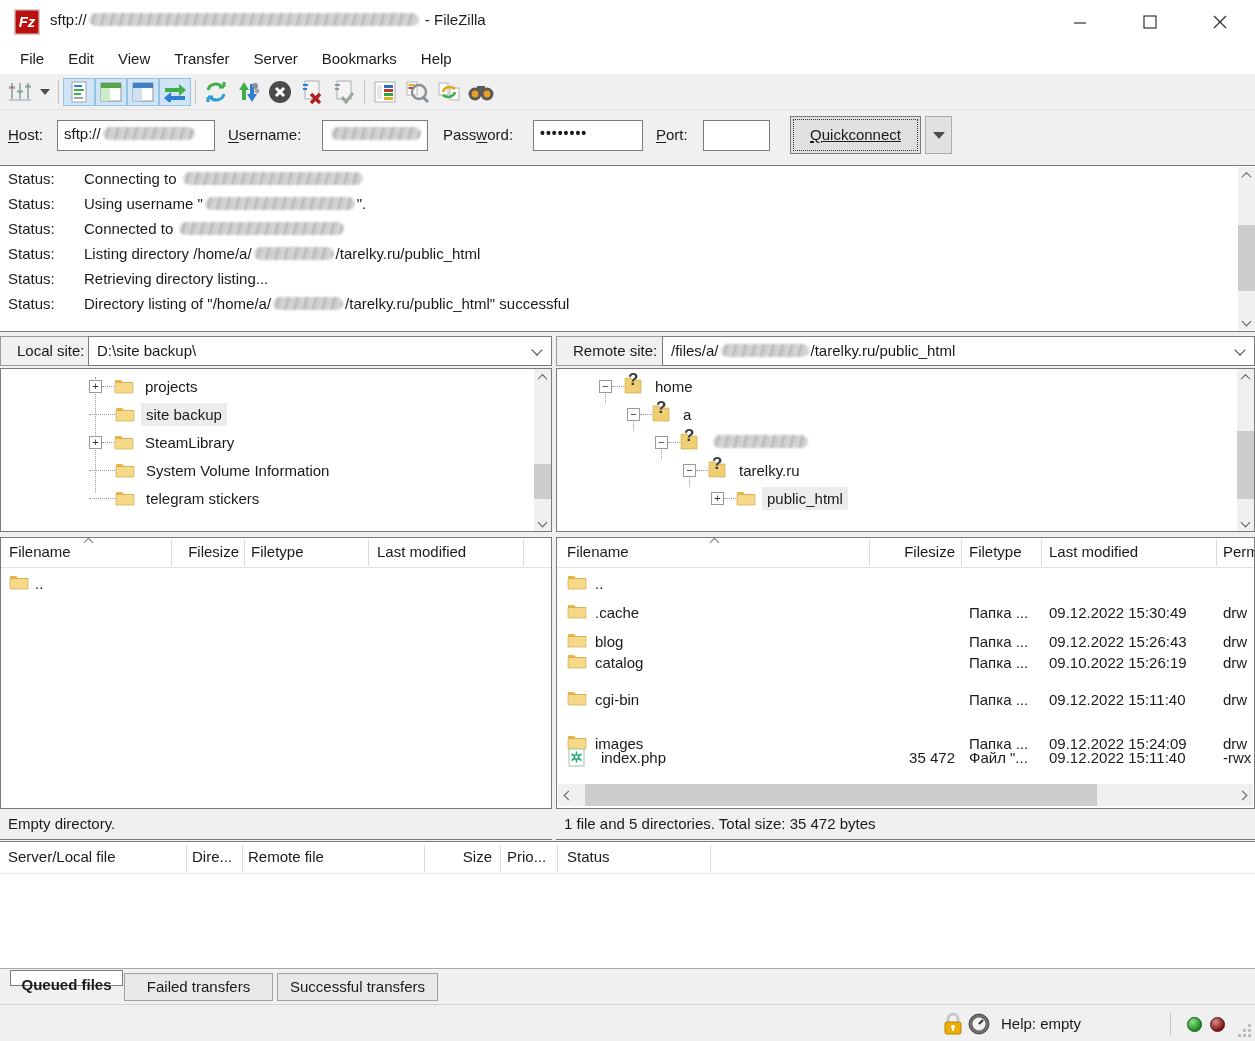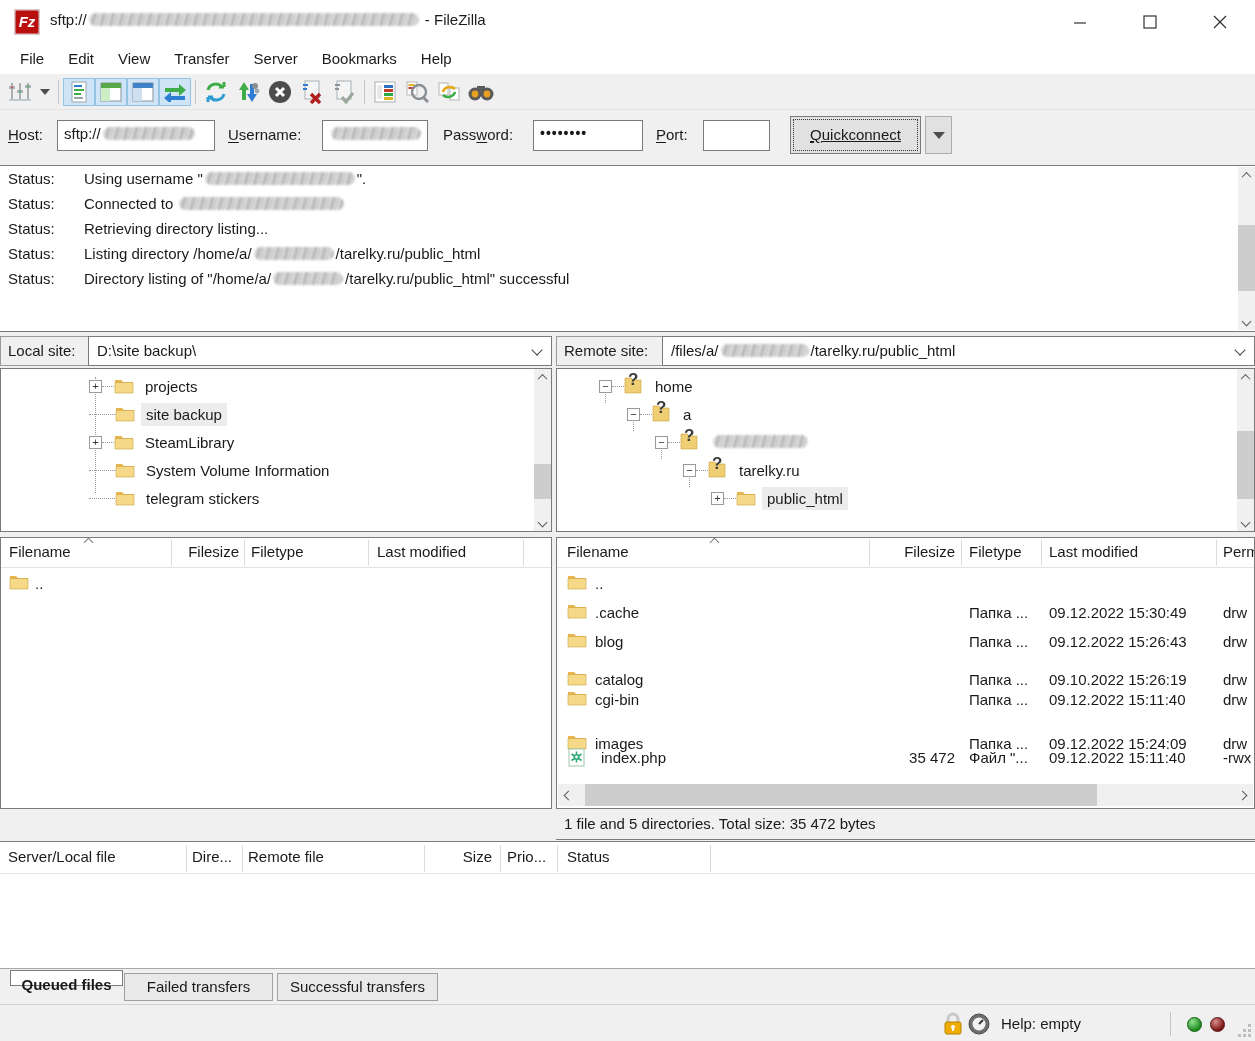--- a/index.html
+++ b/index.html
@@ -51,21 +51,21 @@
   .sb-arrow { position:absolute; left:0; width:17px; height:17px; display:flex; align-items:center; justify-content:center; }
   .chev { display:inline-block; width:7px; height:7px; border-right:1.6px solid #5a5a5a; border-bottom:1.6px solid #5a5a5a; }
   .chev.up { transform:rotate(-135deg) translate(-1px,-1px); }
   .chev.down { transform:rotate(45deg); }
   .chev.left { transform:rotate(135deg); }
   .chev.right { transform:rotate(-45deg); }
   .combo-chev { display:inline-block; width:8px; height:8px; border-right:1.5px solid #444; border-bottom:1.5px solid #444; transform:rotate(45deg); }
 
   
   .pane-area { position:absolute; left:0; top:332px; width:1255px; height:509px; background:#f0f0f0; }
-  .pathrow-label { position:absolute; top:4px; height:30px; background:#f0f0f0; border:1px solid #999; padding:5px 0 0 7px; }
+  .pathrow-label { position:absolute; top:4px; height:30px; background:#f0f0f0; border:1px solid #999; padding:5px 0 0 16px; }
   .pathrow-combo { position:absolute; top:4px; height:30px; background:#fff; border:1px solid #7a7a7a; padding:5px 24px 0 8px; white-space:nowrap; overflow:hidden; }
   .treebox { position:absolute; top:36px; height:164px; background:#fff; border:1px solid #7a7a7a; overflow:hidden; }
   .tree-row { position:absolute; height:28px; display:flex; align-items:center; }
   .expander { width:13px; height:13px; border:1px solid #9a9a9a; background:#fff; font-size:11px; line-height:10px; text-align:center; color:#333; flex:none; }
   .hstub { width:12px; border-top:1px dotted #9a9a9a; flex:none; }
   .vdot { position:absolute; border-left:1px dotted #9a9a9a; }
   .tree-label { margin-left:6px; padding:3px 5px; white-space:nowrap; }
   .tree-label.selected { background:#ececec; }
   .qmark { position:absolute; left:4px; top:-6px; font-weight:bold; font-size:17px; color:#3c3c3c; }
 
@@ -276,24 +276,25 @@
   <div class="qc-input" style="left:533px;width:110px;font-weight:bold;letter-spacing:1px;font-size:14px">••••••••</div>
   <div class="qc-label" style="left:656px"><u>P</u><span>ort:</span></div>
   <div class="qc-input" style="left:703px;width:67px"></div>
   <div class="qc-btn" style="left:790px;width:131px"><u>Q</u><span>uickconnect</span></div>
   <div class="qc-drop" style="left:925px">
       <div class="tri-down"></div>
     </div>
 </div>
 
 <div class="log">
+  <div class="log-row"><span class="log-label">Status:</span><span>Connecting to </span><span class="scrib" style="width:180px"></span></div>
   <div class="log-row"><span class="log-label">Status:</span><span>Using username "</span><span class="scrib" style="width:150px"></span><span>".</span></div>
   <div class="log-row"><span class="log-label">Status:</span><span>Connected to </span><span class="scrib" style="width:165px"></span></div>
+  <div class="log-row"><span class="log-label">Status:</span><span>Listing directory /home/a/</span><span class="scrib" style="width:80px"></span><span>/tarelky.ru/public_html</span></div>
   <div class="log-row"><span class="log-label">Status:</span><span>Retrieving directory listing...</span></div>
-  <div class="log-row"><span class="log-label">Status:</span><span>Listing directory /home/a/</span><span class="scrib" style="width:80px"></span><span>/tarelky.ru/public_html</span></div>
   <div class="log-row"><span class="log-label">Status:</span><span>Directory listing of "/home/a/</span><span class="scrib" style="width:70px"></span><span>/tarelky.ru/public_html" successful</span></div>
   <div class="vscroll" style="right:0;top:1px;height:163px">
     <div class="sb-arrow" style="top:0">
         <span class="chev up"></span>
       </div>
     <div class="vthumb" style="top:58px;height:66px"></div>
     <div class="sb-arrow" style="bottom:0">
         <span class="chev down"></span>
       </div>
   </div>
@@ -373,20 +374,21 @@
           <div class="fl-div" style="left:522px"></div>
       </div>
       <div class="file-row" style="top:32px">
         <svg class="fo-ic" style="left:8px" width="20" height="16" viewBox="0 0 20 16">
             <path d="M1 2 h6 l2 2 h10 v11 h-18 z" fill="#e9b44c"></path>
             <path d="M1 4.5 h18 v10.5 h-18 z" fill="#f6d988" stroke="#caa23c" stroke-width="0.6"></path>
           </svg>
         <span class="cell" style="left:34px">..</span>
       </div>
     </div>
+    <div class="pane-status" style="left:0;width:552px">Empty directory.</div>
   </div>
 
   <div class="abs" style="left:556px;top:0;width:699px;height:509px">
     <div class="pathrow-label" style="left:0;width:107px">Remote site:</div>
     <div class="pathrow-combo" style="left:106px;width:593px"><span>/files/a/</span><span class="scrib" style="width:88px"></span><span>/tarelky.ru/public_html</span><span class="combo-chev" style="position:absolute;right:10px;top:9px"></span></div>
 
     <div class="treebox" style="left:0;width:699px">
       <div class="vdot" style="left:48px;top:16px;height:18px"></div>
       <div class="vdot" style="left:76px;top:44px;height:18px"></div>
       <div class="vdot" style="left:104px;top:72px;height:18px"></div>
@@ -477,21 +479,21 @@
       <div class="file-row" style="top:90px">
         <svg class="fo-ic" style="left:10px" width="20" height="16" viewBox="0 0 20 16">
             <path d="M1 2 h6 l2 2 h10 v11 h-18 z" fill="#e9b44c"></path>
             <path d="M1 4.5 h18 v10.5 h-18 z" fill="#f6d988" stroke="#caa23c" stroke-width="0.6"></path>
           </svg>
         <span class="cell" style="left:38px">blog</span>
         <span class="cell" style="left:412px;width:72px">Папка ...</span>
         <span class="cell" style="left:492px">09.12.2022 15:26:43</span>
         <span class="cell" style="left:666px;width:33px">drw</span>
       </div>
-      <div class="file-row" style="top:128px">
+      <div class="file-row" style="top:111px">
         <svg class="fo-ic" style="left:10px" width="20" height="16" viewBox="0 0 20 16">
             <path d="M1 2 h6 l2 2 h10 v11 h-18 z" fill="#e9b44c"></path>
             <path d="M1 4.5 h18 v10.5 h-18 z" fill="#f6d988" stroke="#caa23c" stroke-width="0.6"></path>
           </svg>
         <span class="cell" style="left:38px">catalog</span>
         <span class="cell" style="left:412px;width:72px">Папка ...</span>
         <span class="cell" style="left:492px">09.10.2022 15:26:19</span>
         <span class="cell" style="left:666px;width:33px">drw</span>
       </div>
       <div class="file-row" style="top:148px">

